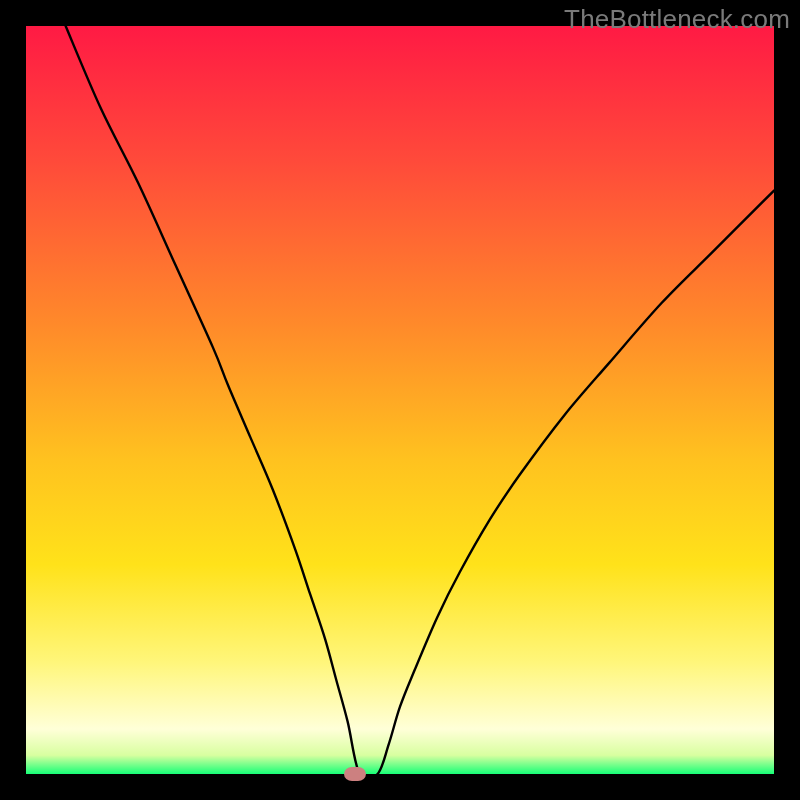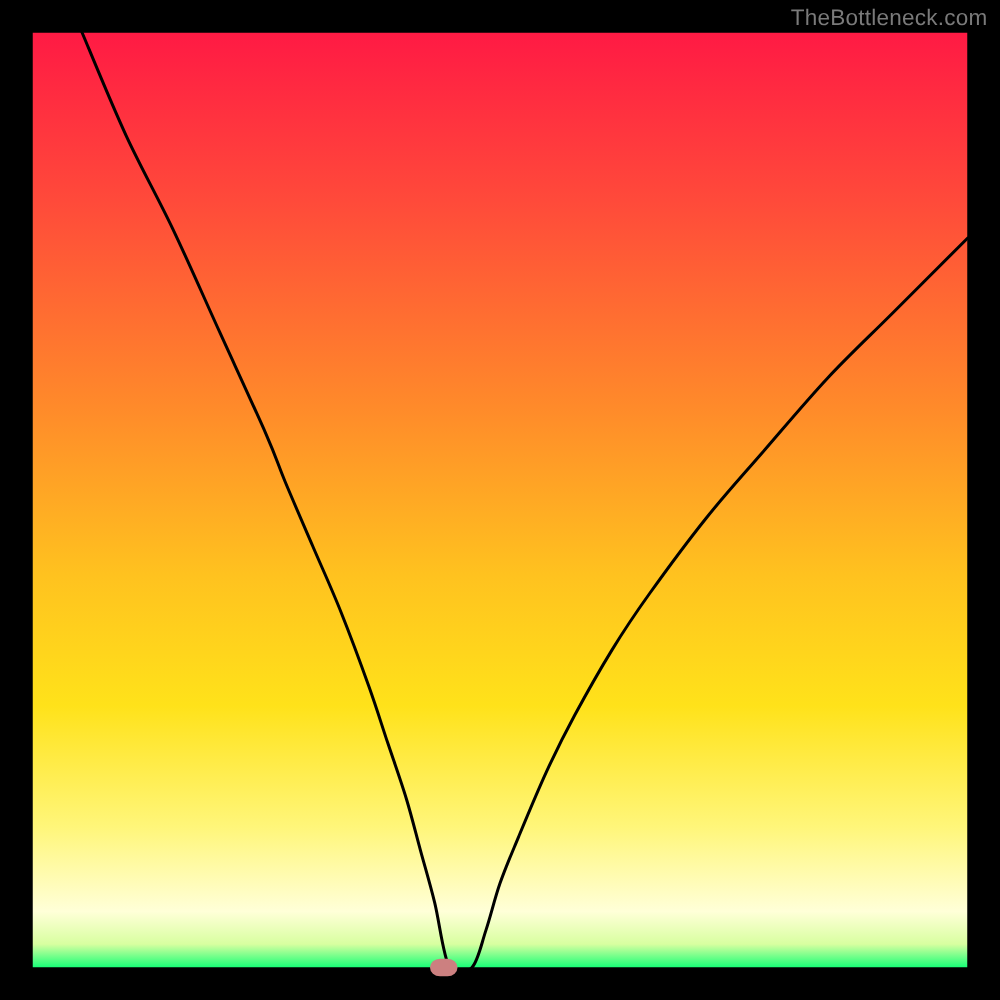--- a/index.html
+++ b/index.html
@@ -44,21 +44,21 @@
     width: 22px;
     height: 14px;
     border-radius: 8px / 7px;
     transform: translate(-50%, -50%);
   }
   .watermark {
     position: absolute;
     top: 4px;
     right: 10px;
     color: #7a7a7a;
-    font-size: 18px;
+    font-size: 26px;
     letter-spacing: 0.2px;
     user-select: none;
   }
 </style>
 </head>
 <body>
 
 <div class="stage">
 
   <div class="plot-area">

